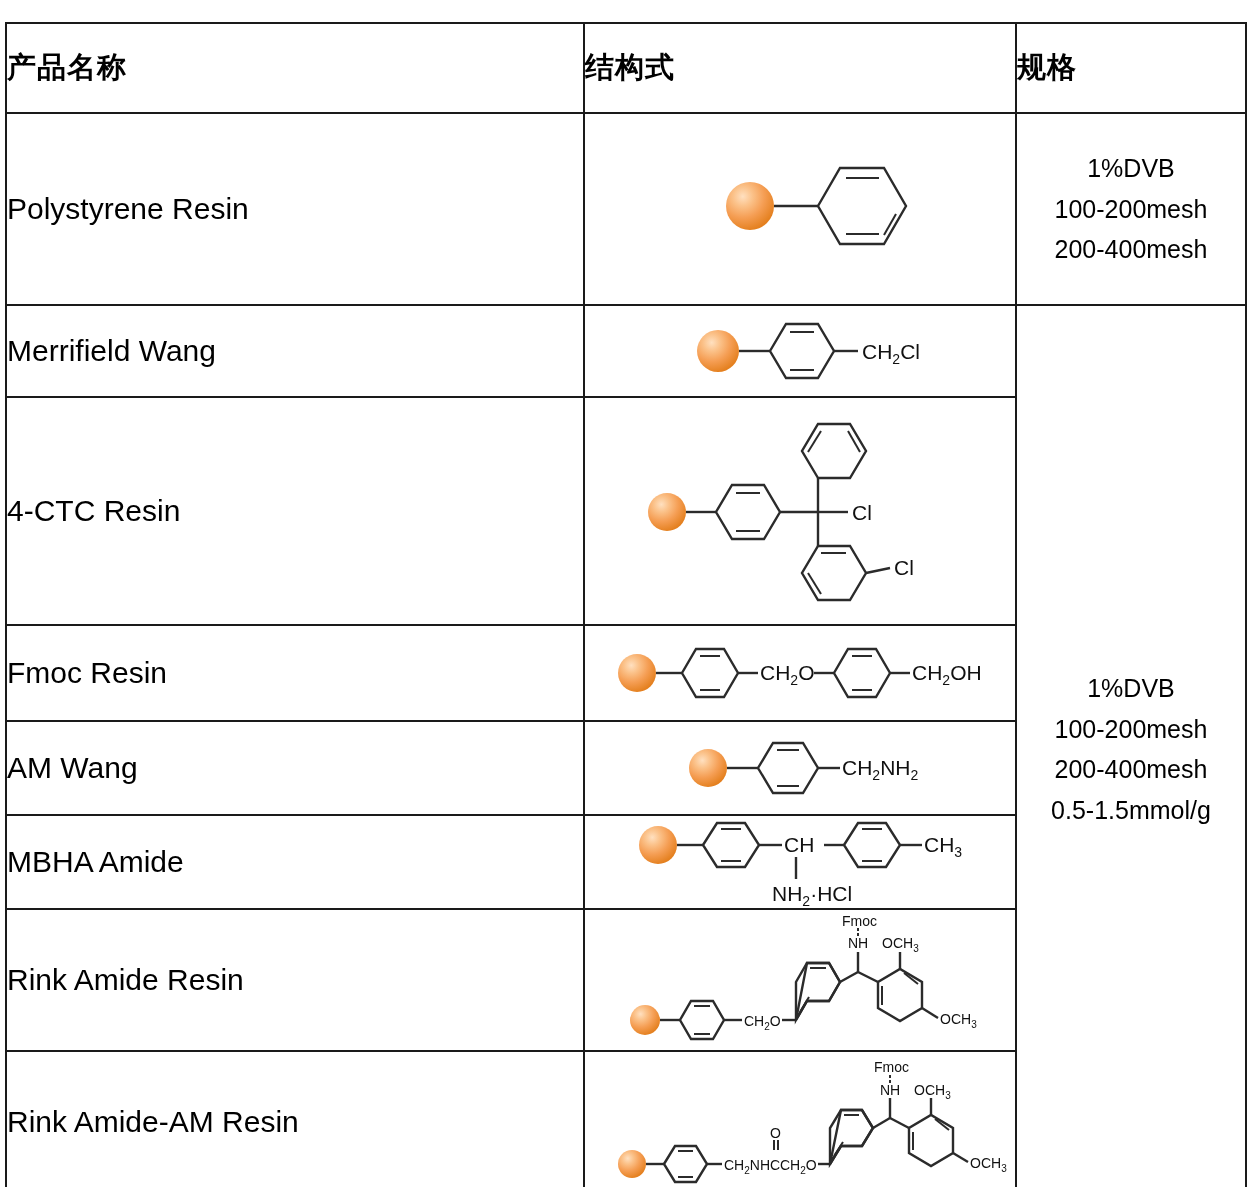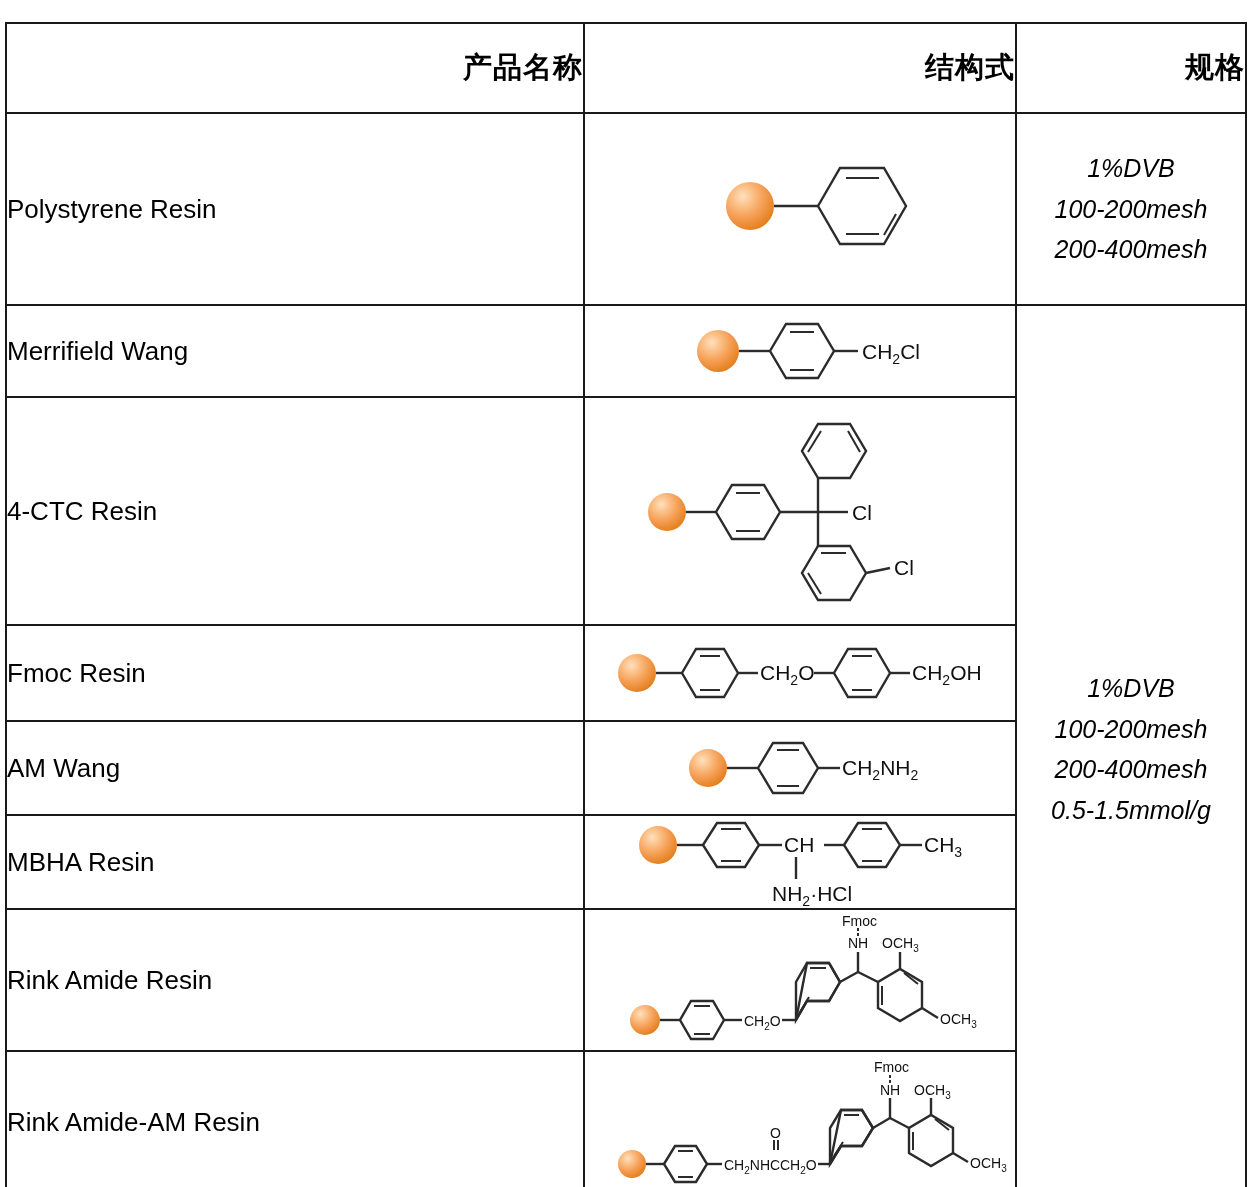--- a/index.html
+++ b/index.html
@@ -22,39 +22,39 @@
     border:2px solid #1a1a1a;
     padding:0;
     vertical-align:middle;
     background:#fff;
   }
   col.c-name{width:578px;}
   col.c-struct{width:432px;}
   col.c-spec{width:230px;}
 
   .hdr{
-    text-align:right;
+    text-align:left;
     font-weight:bold;
     font-size:29px;
     letter-spacing:1px;
     height:88px;
   }
   .name-cell{
-    font-size:26px;
+    font-size:30px;
     padding-left:22px;
     text-align:left;
     white-space:nowrap;
   }
   .spec-cell{
     text-align:center;
     font-size:25px;
     line-height:1.62;
     padding:6px 4px;
   }
-  .spec-cell .sline{display:block;font-style:italic;}
+  .spec-cell .sline{display:block;}
 
   .struct-cell{
     text-align:center;
     padding:4px 0;
   }
   .struct-cell svg{display:block;margin:0 auto;}
 
   
   .atom{font-family:"Liberation Sans","DejaVu Sans",sans-serif;font-size:21px;fill:#111;}
   .atom-sm{font-family:"Liberation Sans","DejaVu Sans",sans-serif;font-size:14px;fill:#111;}
@@ -194,21 +194,21 @@
             <polygon class="bond" points="168,44 183,19 213,19 228,44 213,69 183,69"></polygon>
             <line class="bond-thin" x1="187" y1="26" x2="209" y2="26"></line>
             <line class="bond-thin" x1="187" y1="62" x2="209" y2="62"></line>
             <line class="bond" x1="228" y1="44" x2="250" y2="44"></line>
             <text class="atom" x="252" y="51">CH<tspan class="atom-sub" dy="5">2</tspan><tspan dy="-5">NH</tspan><tspan class="atom-sub" dy="5">2</tspan></text>
           </svg>
         </td>
       </tr>
 
       <tr>
-        <td class="name-cell" style="height:92px">MBHA Resin</td>
+        <td class="name-cell" style="height:92px">MBHA Amide</td>
         <td class="struct-cell">
           <svg width="420" height="90" viewBox="0 0 420 90">
             <circle cx="68" cy="28" r="19" fill="url(#beadGrad)"></circle>
             <line class="bond" x1="87" y1="28" x2="113" y2="28"></line>
             <polygon class="bond" points="113,28 127,6 155,6 169,28 155,50 127,50"></polygon>
             <line class="bond-thin" x1="131" y1="12" x2="151" y2="12"></line>
             <line class="bond-thin" x1="131" y1="44" x2="151" y2="44"></line>
             <line class="bond" x1="169" y1="28" x2="192" y2="28"></line>
             <text class="atom" x="194" y="35">CH</text>
             <line class="bond" x1="234" y1="28" x2="254" y2="28"></line>

